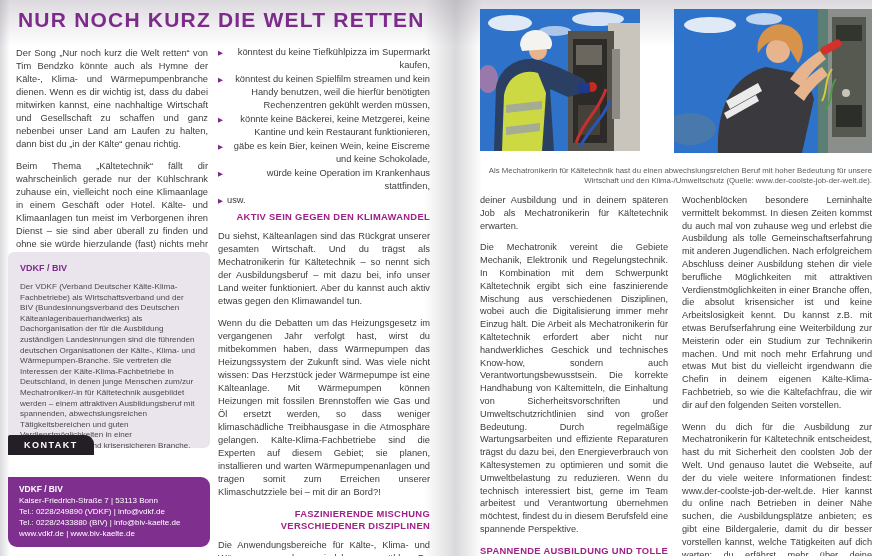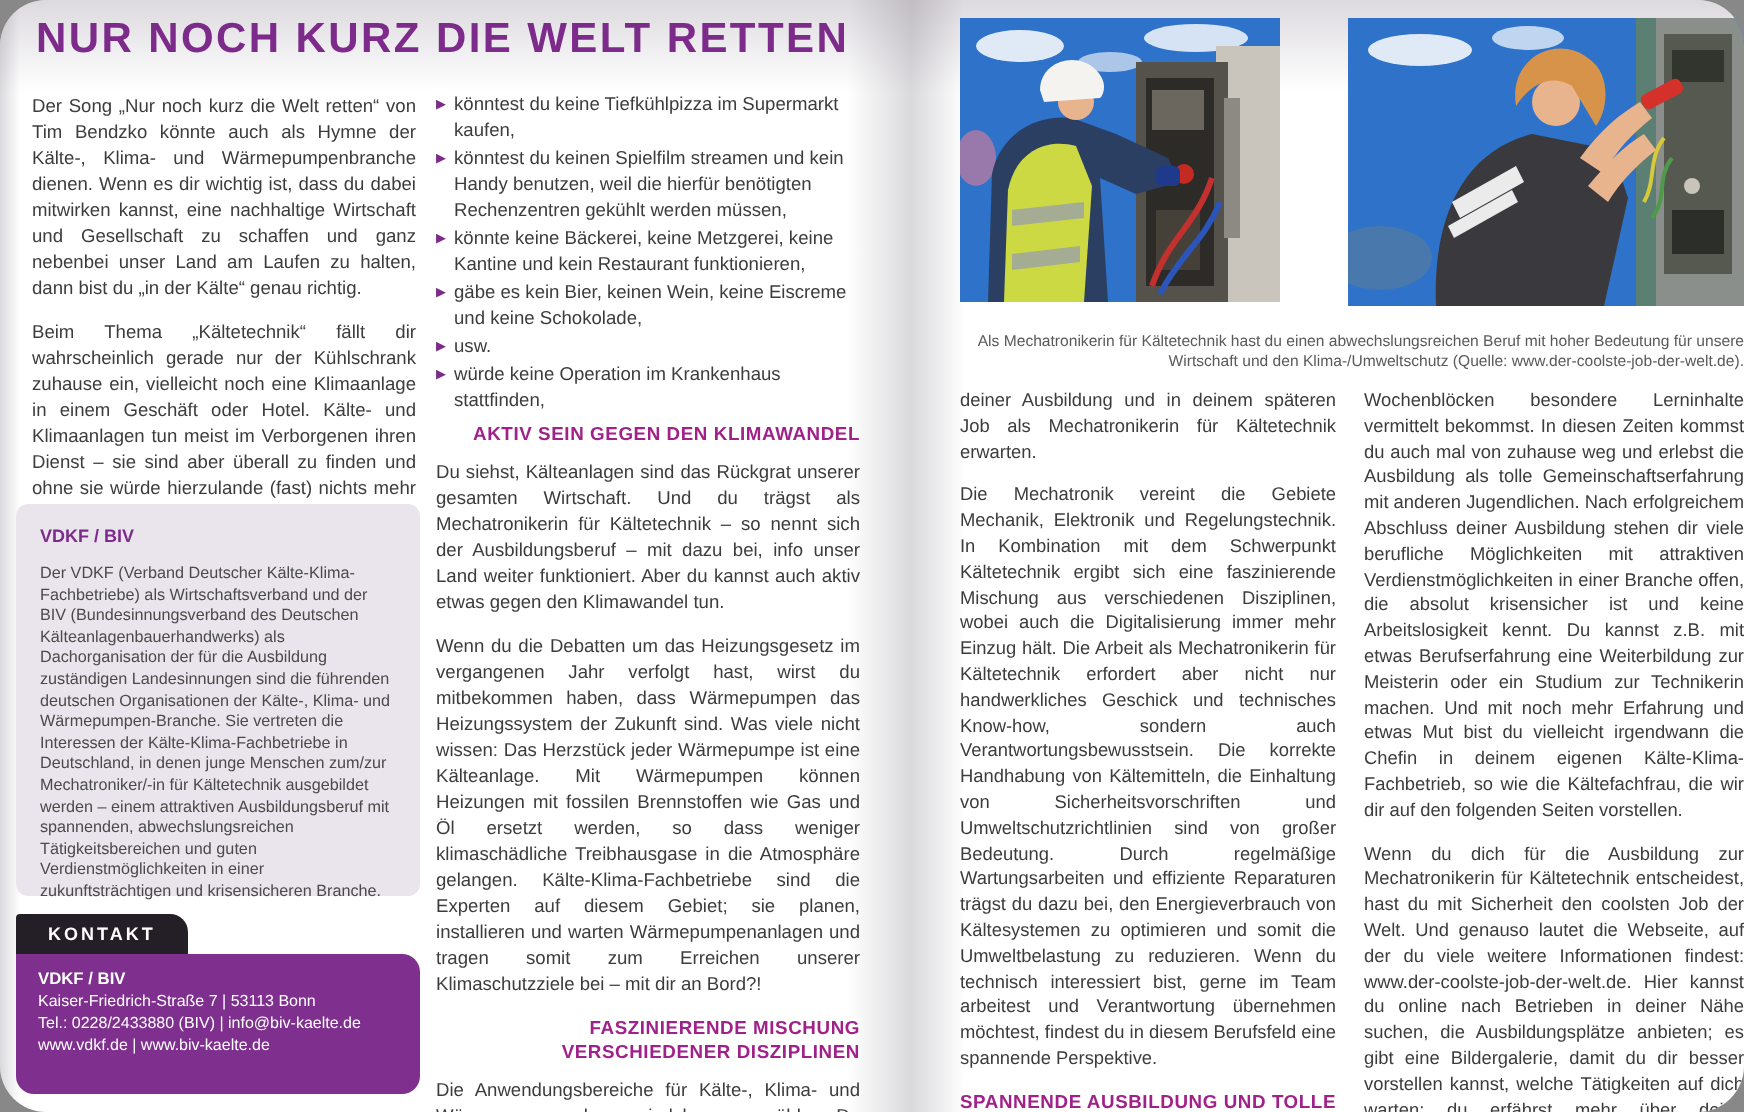--- a/index.html
+++ b/index.html
@@ -1,19 +1,19 @@
 <!DOCTYPE html>
 <html lang="de"><head>
 <meta charset="utf-8">
 <style>
   html,body{margin:0;padding:0;background:#888;}
   .page{
     position:relative;width:872px;height:556px;margin:0 auto;
     background:#ffffff;overflow:hidden;
-    font-family:"Liberation Sans",sans-serif;color:#3c3c3c;border-radius:23px;
+    font-family:"Liberation Sans",sans-serif;color:#3c3c3c;
   }
   .top-shade{position:absolute;top:0;left:0;right:0;height:46px;
     background:linear-gradient(to bottom,rgba(178,172,182,.45),rgba(255,255,255,0));pointer-events:none;}
   .left-shade{position:absolute;top:0;left:0;bottom:0;width:10px;
     background:linear-gradient(to right,rgba(150,145,155,.35),rgba(255,255,255,0));pointer-events:none;}
   .gutter-shade{position:absolute;top:0;bottom:0;left:424px;width:58px;
     background:linear-gradient(to right,rgba(255,255,255,0),rgba(120,115,125,.28) 55%,rgba(255,255,255,0));pointer-events:none;}
 
   .page-title{
     position:absolute;top:8px;left:18px;margin:0;
@@ -24,33 +24,33 @@
   .col p{margin:0 0 9px 0;}
   .col1{left:16px;top:47px;width:192px;}
   .col2{left:218px;top:46px;width:212px;}
   .col3{left:480px;top:194px;width:188px;font-size:9.2px;line-height:12.8px;}
   .col4{left:682px;top:194px;width:190px;font-size:9.2px;line-height:12.8px;}
 
   .mag-heading{
     margin:4px 0 7px 0;color:#a02189;font-weight:bold;
     font-size:9.4px;line-height:12px;letter-spacing:.3px;text-align:right;
   }
-  .bullet-list{list-style:none;margin:0 0 4px 0;padding:0;text-align:left;}
+  .bullet-list{list-style:none;margin:0 0 4px 0;padding:0;text-align:right;}
   .bullet-list li{display:flex;gap:4px;margin:0 0 1px 0;}
   .bullet-arrow{color:#7d2b8b;font-size:6.5px;line-height:13px;flex:0 0 auto;}
 
   .infobox{
     position:absolute;left:8px;top:252px;width:202px;height:196px;
     background:#eae5ec;border-radius:6px;box-sizing:border-box;padding:11px 12px;
   }
   .infobox-title{margin:0 0 9px 0;color:#7d2b8b;font-weight:bold;font-size:9px;}
   .infobox-body{margin:0;font-size:8.1px;line-height:10.6px;text-align:left;color:#4a4a4a;}
 
   .kontakt-tab{
-    position:absolute;left:8px;top:457px;height:20px;
+    position:absolute;left:8px;top:435px;height:20px;
     background:#241e26;color:#ffffff;border-radius:2px 9px 0 0;
     font-size:9px;font-weight:bold;letter-spacing:1.5px;
     padding:0 16px;display:flex;align-items:center;
   }
   .kontakt-box{
     position:absolute;left:8px;top:477px;width:202px;height:70px;
     background:#7f2f8e;color:#ffffff;border-radius:0 9px 9px 9px;
     box-sizing:border-box;padding:7px 11px;
     font-size:8px;line-height:11px;
   }
@@ -84,20 +84,21 @@
     <p class="infobox-title">VDKF / BIV</p>
     <p class="infobox-body">Der VDKF (Verband Deutscher Kälte-Klima-Fachbetriebe) als Wirtschaftsverband und der BIV (Bundesinnungsverband des Deutschen Kälteanlagenbauerhandwerks) als Dachorganisation der für die Ausbildung zuständigen Landesinnungen sind die führenden deutschen Organisationen der Kälte-, Klima- und Wärmepumpen-Branche. Sie vertreten die Interessen der Kälte-Klima-Fachbetriebe in Deutschland, in denen junge Menschen zum/zur Mechatroniker/-in für Kältetechnik ausgebildet werden – einem attraktiven Ausbildungsberuf mit spannenden, abwechslungsreichen Tätigkeitsbereichen und guten Verdienstmöglichkeiten in einer zukunftsträchtigen und krisensicheren Branche.</p>
   </div>
 
   <div class="kontakt-tab">
     <span>KONTAKT</span>
   </div>
   <div class="kontakt-box">
     <div class="kontakt-org">VDKF / BIV</div>
     <div>Kaiser-Friedrich-Straße 7 | 53113 Bonn</div>
+    <div>Tel.: 0228/249890 (VDKF) | info@vdkf.de</div>
     <div>Tel.: 0228/2433880 (BIV) | info@biv-kaelte.de</div>
     <div>www.vdkf.de | www.biv-kaelte.de</div>
   </div>
 
   <div class="col col2">
     <ul class="bullet-list">
       <li>
         <span class="bullet-arrow">▶</span>
         <span>könntest du keine Tiefkühlpizza im Supermarkt kaufen,</span>
       </li>
@@ -108,25 +109,25 @@
       <li>
         <span class="bullet-arrow">▶</span>
         <span>könnte keine Bäckerei, keine Metzgerei, keine Kantine und kein Restaurant funktionieren,</span>
       </li>
       <li>
         <span class="bullet-arrow">▶</span>
         <span>gäbe es kein Bier, keinen Wein, keine Eiscreme und keine Schokolade,</span>
       </li>
       <li>
         <span class="bullet-arrow">▶</span>
+        <span>würde keine Operation im Krankenhaus stattfinden,</span>
+      </li>
+      <li>
+        <span class="bullet-arrow">▶</span>
         <span>usw.</span>
-      </li>
-      <li>
-        <span class="bullet-arrow">▶</span>
-        <span>würde keine Operation im Krankenhaus stattfinden,</span>
       </li>
     </ul>
     <h2 class="mag-heading">AKTIV SEIN GEGEN DEN KLIMAWANDEL</h2>
     <p>Du siehst, Kälteanlagen sind das Rückgrat unserer gesamten Wirtschaft. Und du trägst als Mechatronikerin für Kältetechnik – so nennt sich der Ausbildungsberuf – mit dazu bei, info unser Land weiter funktioniert. Aber du kannst auch aktiv etwas gegen den Klimawandel tun.</p>
     <p>Wenn du die Debatten um das Heizungsgesetz im vergangenen Jahr verfolgt hast, wirst du mitbekommen haben, dass Wärmepumpen das Heizungssystem der Zukunft sind. Was viele nicht wissen: Das Herzstück jeder Wärmepumpe ist eine Kälteanlage. Mit Wärmepumpen können Heizungen mit fossilen Brennstoffen wie Gas und Öl ersetzt werden, so dass weniger klimaschädliche Treibhausgase in die Atmosphäre gelangen. Kälte-Klima-Fachbetriebe sind die Experten auf diesem Gebiet; sie planen, installieren und warten Wärmepumpenanlagen und tragen somit zum Erreichen unserer Klimaschutzziele bei – mit dir an Bord?!</p>
     <h2 class="mag-heading">FASZINIERENDE MISCHUNG VERSCHIEDENER DISZIPLINEN</h2>
     <p>Die Anwendungsbereiche für Kälte-, Klima- und Wärmepumpenanlagen sind kaum zu zählen. Du findest sie im Supermarkt, in der Kneipe um die Ecke, bei Medikamentenherstellern, in Brauereien, in der Industrie, in Hotels, und, und, und. Genauso vielfältig und abwechslungsreich sind die Tätigkeiten, die dich in</p>
   </div>
 
   <div class="photo photo1">

